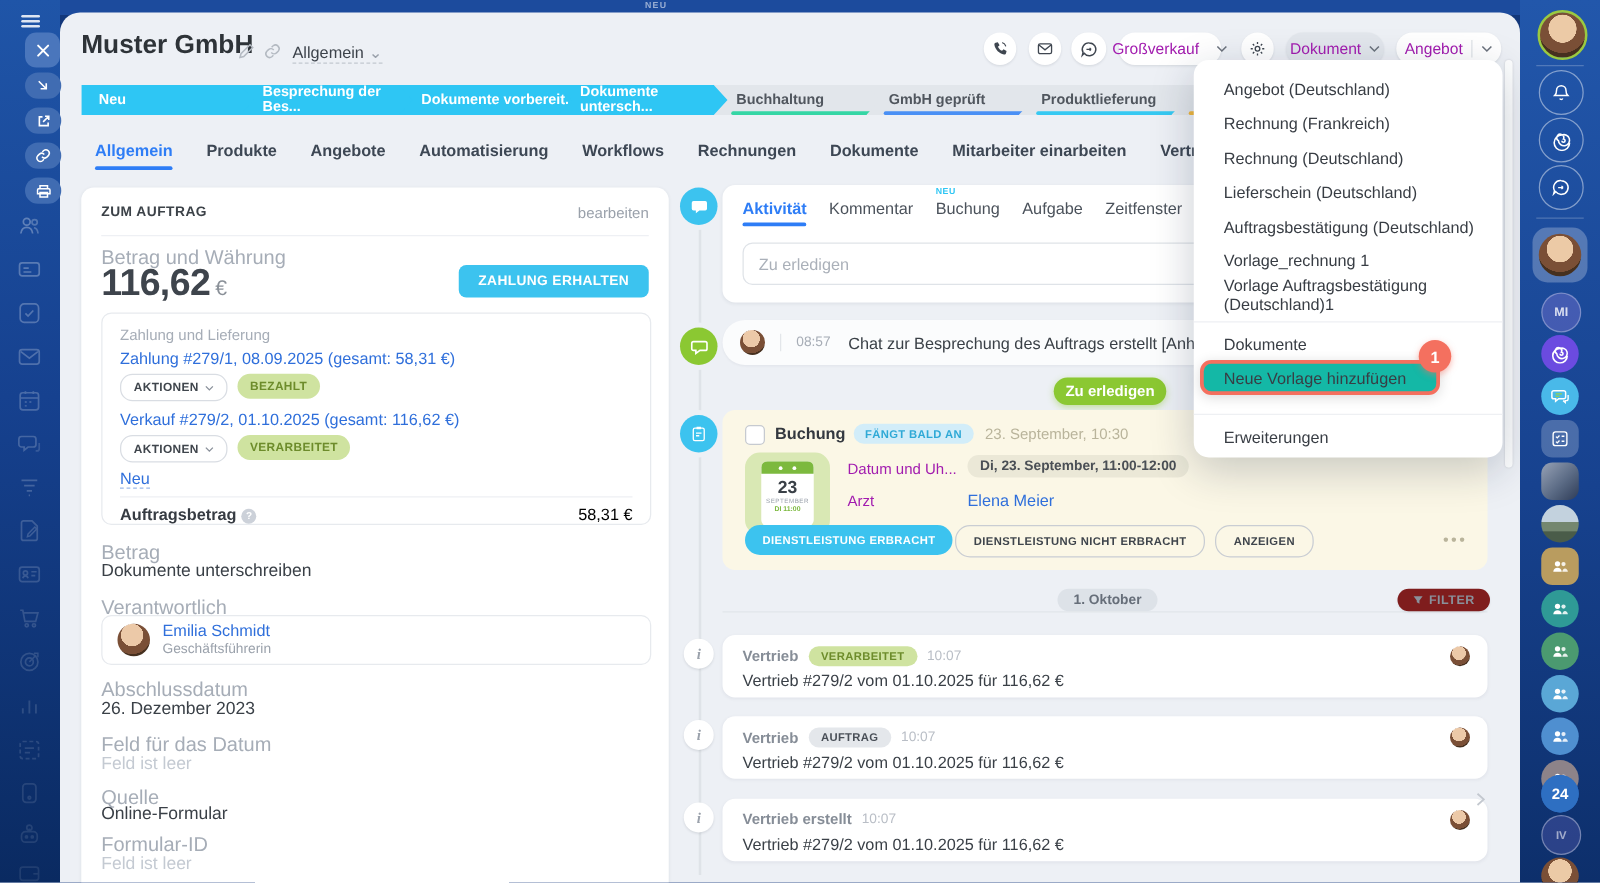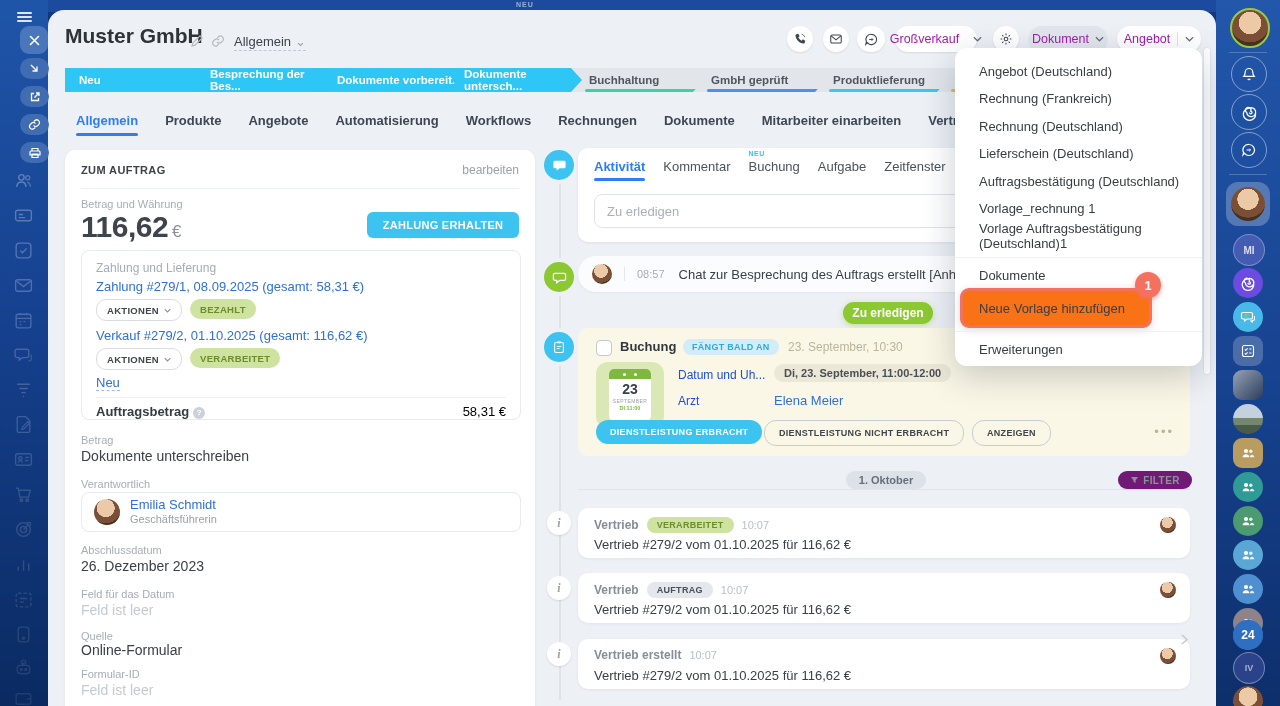--- a/index.html
+++ b/index.html
@@ -70,21 +70,21 @@
   .tab.active::after{content:"";position:absolute;left:0;right:0;bottom:0;height:3px;border-radius:2px;background:#2e7df6;}
   .tab .cv{color:#8a919b;font-size:10px;margin-left:3px;}
 
   
   .order-card{position:absolute;left:17px;top:140px;width:470px;height:566px;background:#fff;
     border-radius:10px;box-shadow:0 1px 3px rgba(30,40,60,.07);overflow:hidden;}
   .oc{position:absolute;}
   .sec-title{font-size:11px;font-weight:bold;letter-spacing:.4px;color:#3c4248;}
   .edit-link{font-size:12px;color:#9aa1ab;cursor:pointer;}
   .hr{position:absolute;left:16px;right:16px;height:1px;background:#eef0f4;}
-  .lbl{font-size:11px;color:#a6adb7;}
+  .lbl{font-size:16px;color:#a6adb7;}
   .val{font-size:14px;color:#3a4047;}
   .val.empty{color:#c4cad2;}
   .amount{font-size:30px;font-weight:bold;color:#3e444c;letter-spacing:-.5px;}
   .amount .cur{font-size:17px;font-weight:normal;color:#8a9098;margin-left:4px;}
   .btn-cyan{background:#3cc3ef;color:#fff;font-size:11px;font-weight:bold;letter-spacing:.3px;
     border-radius:6px;display:flex;align-items:center;justify-content:center;cursor:pointer;}
   .pay-card{position:absolute;left:16px;top:100px;width:438px;height:168px;border:1px solid #e7eaee;
     border-radius:8px;background:#fff;}
   .blue-link{font-size:13px;color:#2f6fdb;cursor:pointer;}
   .pill{display:inline-flex;align-items:center;height:20px;border-radius:10px;font-size:9.5px;
@@ -137,55 +137,55 @@
     color:#2fa9d6;font-size:9px;font-weight:bold;display:flex;align-items:center;padding:0 9px;letter-spacing:.3px;}
   .bk-ts{position:absolute;left:210px;top:12px;font-size:12px;color:#b9b49b;}
   .cal{position:absolute;left:18px;top:34px;width:68px;height:66px;background:#d9e8b4;border-radius:12px;
     display:flex;align-items:center;justify-content:center;}
   .cal-card{width:42px;height:52px;background:#fff;border-radius:5px;overflow:hidden;text-align:center;}
   .cal-head{height:10px;background:#7cb93e;display:flex;align-items:center;justify-content:center;gap:8px;}
   .cal-head i{width:3px;height:3px;border-radius:50%;background:#fff;display:block;}
   .cal-day{font-size:14px;font-weight:bold;color:#3a4047;line-height:17px;margin-top:2px;}
   .cal-mon{font-size:5px;color:#9aa1ab;letter-spacing:.4px;}
   .cal-time{font-size:5.5px;color:#7cb93e;font-weight:bold;margin-top:1px;}
-  .bk-field-lbl{position:absolute;font-size:12px;color:#1d4ed8;}
+  .bk-field-lbl{position:absolute;font-size:12px;color:#a21caf;}
   .bk-pill-val{position:absolute;height:18px;border-radius:9px;background:#ebe8d7;color:#4a4f55;
     font-size:11px;font-weight:bold;display:flex;align-items:center;padding:0 10px;}
   .bk-link{position:absolute;font-size:13px;color:#2f6fdb;cursor:pointer;}
   .bk-btn{position:absolute;top:92px;height:24px;border-radius:12px;font-size:9px;font-weight:bold;
     letter-spacing:.3px;display:flex;align-items:center;justify-content:center;cursor:pointer;padding:0 14px;}
   .bk-btn.filled{background:#3cc3ef;color:#fff;}
   .bk-btn.outline{border:1px solid #c9cdd3;color:#3f454c;background:transparent;}
   .bk-more{position:absolute;right:16px;top:96px;font-size:13px;color:#b9b49b;letter-spacing:2px;cursor:pointer;}
 
   
   .date-line{position:absolute;left:530px;top:479px;width:612px;height:1px;background:#e1e5ea;}
   .date-pill{position:absolute;left:798px;top:461px;width:80px;height:18px;border-radius:9px;background:#dde2e8;
     color:#666e79;font-size:11px;font-weight:bold;display:flex;align-items:center;justify-content:center;}
-  .filter-chip{position:absolute;left:1070px;top:461px;width:74px;height:18px;border-radius:9px;background:#701a75;
+  .filter-chip{position:absolute;left:1070px;top:461px;width:74px;height:18px;border-radius:9px;background:#7f1d1d;
     box-shadow:0 1px 2px rgba(30,40,60,.08);color:#8a919b;font-size:10px;font-weight:bold;
     display:flex;align-items:center;justify-content:center;gap:4px;cursor:pointer;letter-spacing:.4px;}
 
   
   .entry{position:absolute;left:530px;width:612px;height:50px;background:#fff;border-radius:10px;
     box-shadow:0 1px 3px rgba(30,40,60,.06);}
   .entry .l1{position:absolute;left:16px;top:9px;display:flex;align-items:center;gap:8px;}
   .entry .ti{font-size:12px;font-weight:bold;color:#868d97;}
   .entry .tm{font-size:11px;color:#b9bec6;}
   .entry .l2{position:absolute;left:16px;top:29px;font-size:13px;color:#3a4047;}
   .entry .av{position:absolute;right:14px;top:9px;width:16px;height:16px;}
 
   
   .dropdown{position:absolute;left:907px;top:38px;width:247px;height:318px;background:#fff;border-radius:12px;
     box-shadow:0 10px 34px rgba(20,30,60,.22);z-index:50;}
   .dd-item{position:absolute;left:0;width:100%;height:22px;display:flex;align-items:center;
     padding-left:24px;box-sizing:border-box;font-size:13px;color:#383d44;cursor:pointer;}
   .dd-div{position:absolute;left:0;width:100%;height:1px;background:#eef0f3;}
-  .dd-red-box{position:absolute;left:5px;top:240px;width:192px;height:40px;border:3px solid #f4705f;
-    border-radius:9px;background:#f97316;box-shadow:0 2px 10px rgba(0,0,0,.14);display:flex;align-items:center;
+  .dd-red-box{position:absolute;left:5px;top:240px;width:192px;height:28px;border:3px solid #f4705f;
+    border-radius:9px;background:#14b8a6;box-shadow:0 2px 10px rgba(0,0,0,.14);display:flex;align-items:center;
     padding-left:16px;box-sizing:border-box;font-size:13px;color:#383d44;cursor:pointer;}
   .dd-badge{position:absolute;left:180px;top:224px;width:26px;height:26px;border-radius:50%;background:#f4705f;
     color:#fff;font-size:13px;font-weight:bold;display:flex;align-items:center;justify-content:center;
     box-shadow:0 2px 5px rgba(244,112,95,.5);}
   .dd-chev{position:absolute;right:14px;top:0;height:22px;display:flex;align-items:center;color:#c3c8cf;}
   .scroll-thumb{position:absolute;left:1156px;top:38px;width:6px;height:326px;border-radius:3px;
     background:rgba(255,255,255,.95);z-index:40;box-shadow:0 0 2px rgba(0,0,0,.15);}
 </style>
 </head>
 <body>

